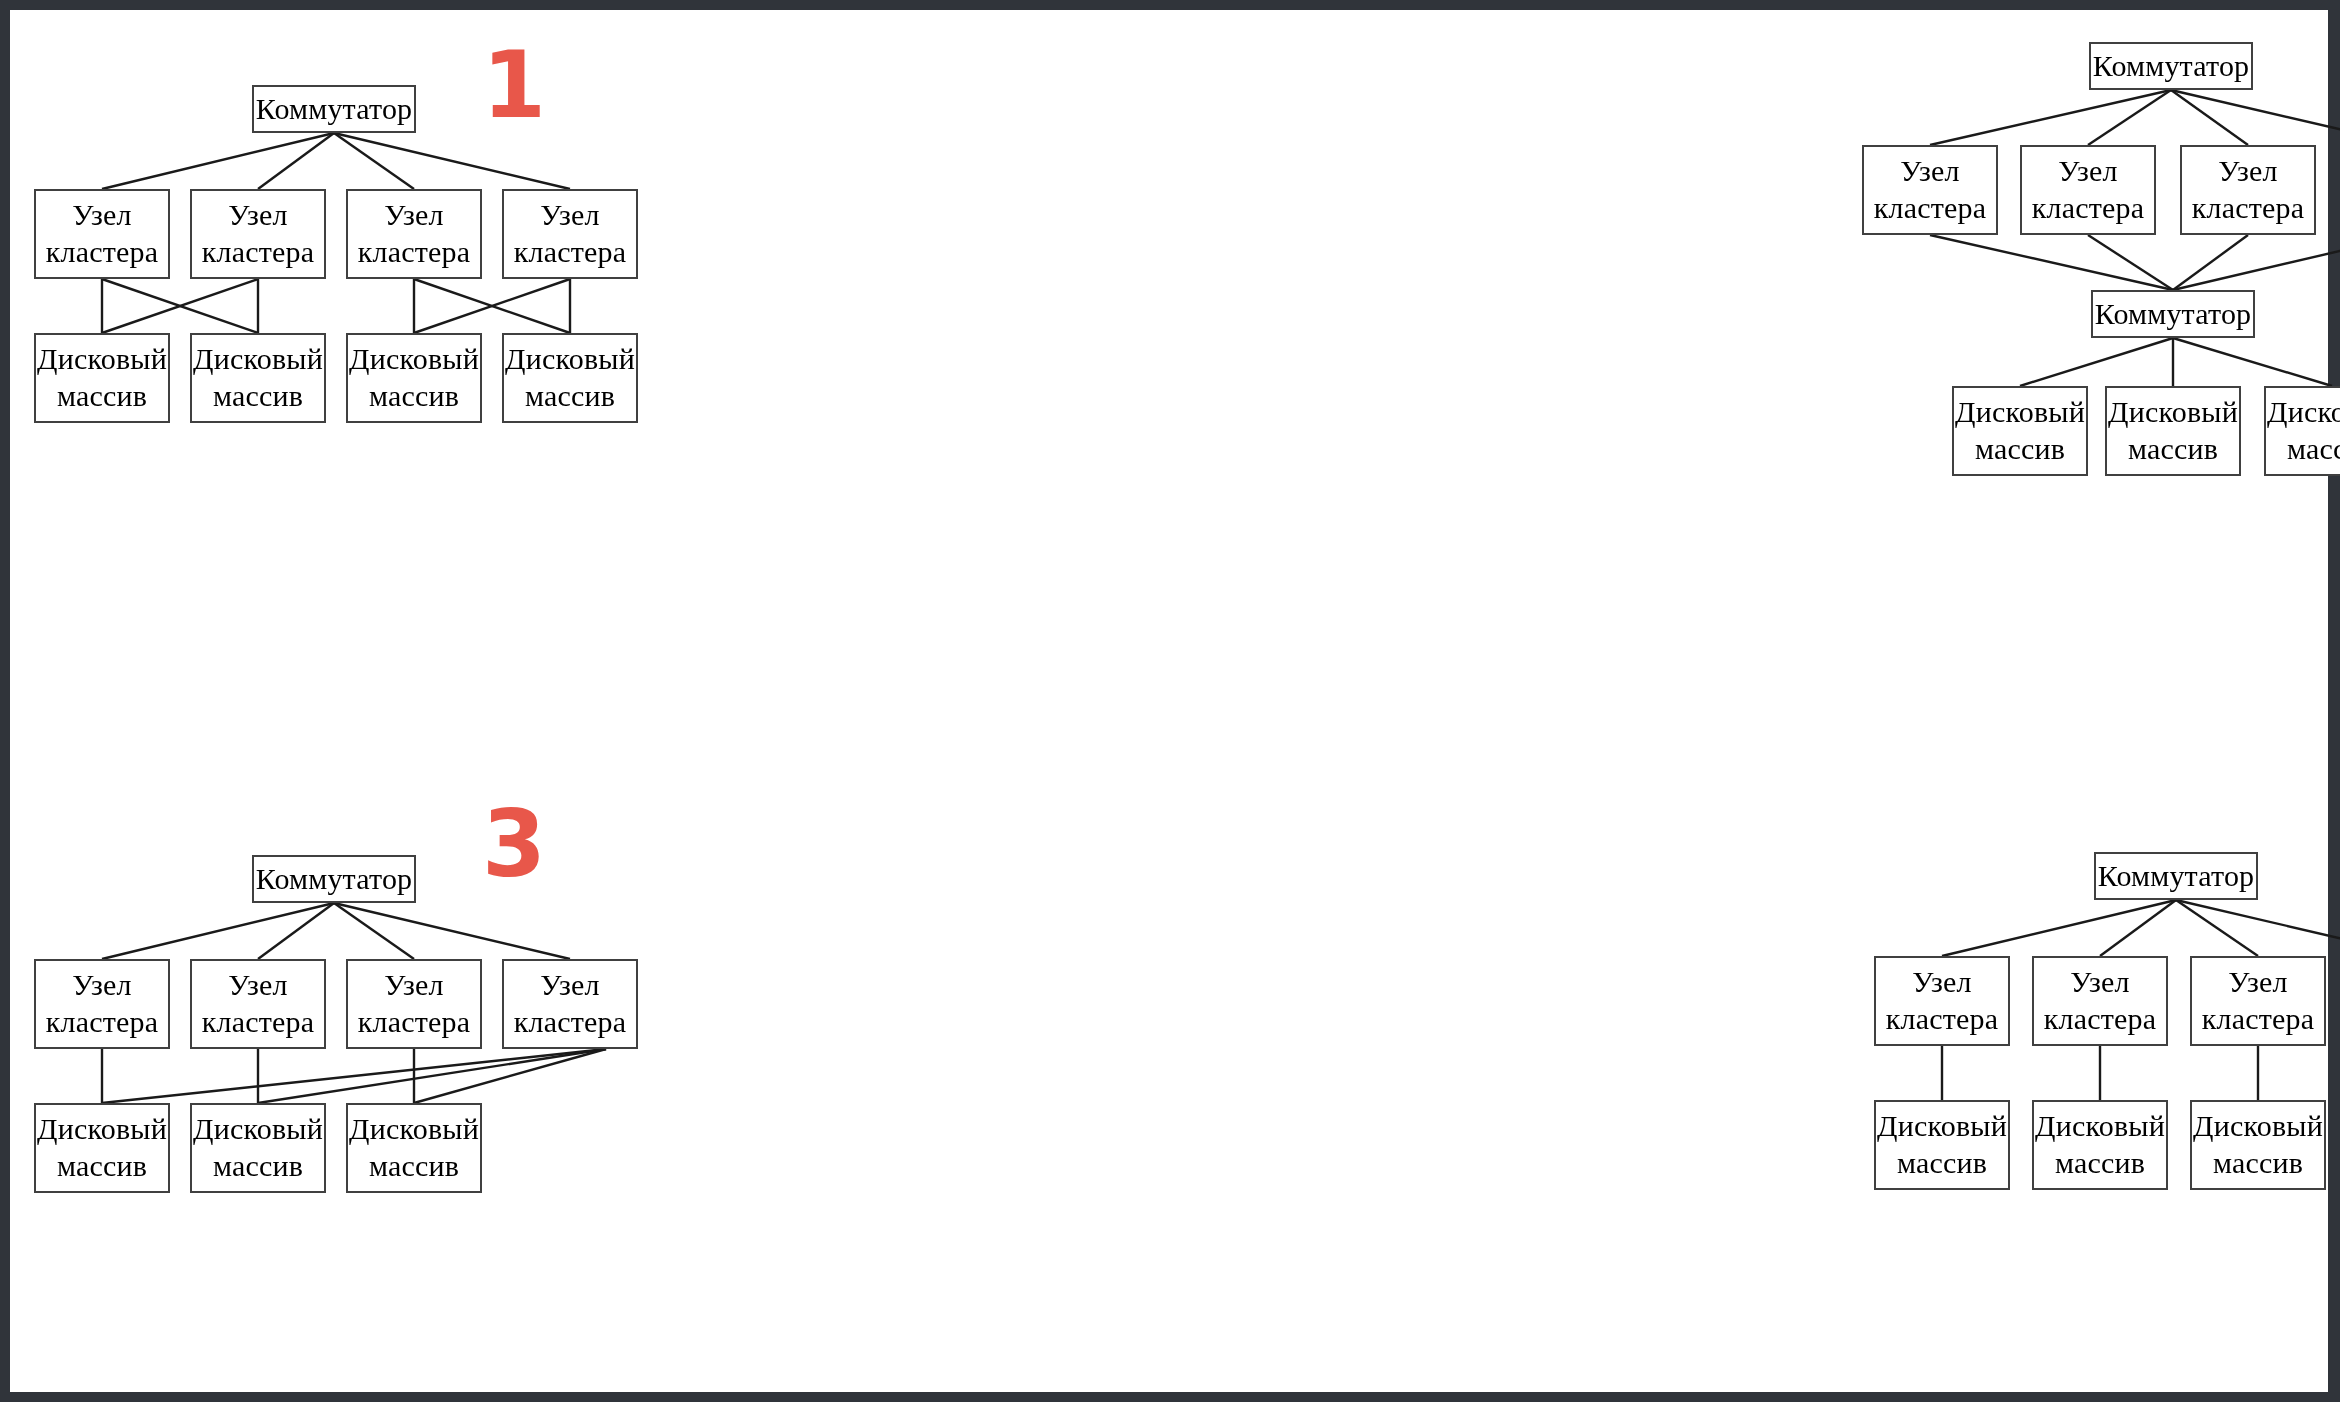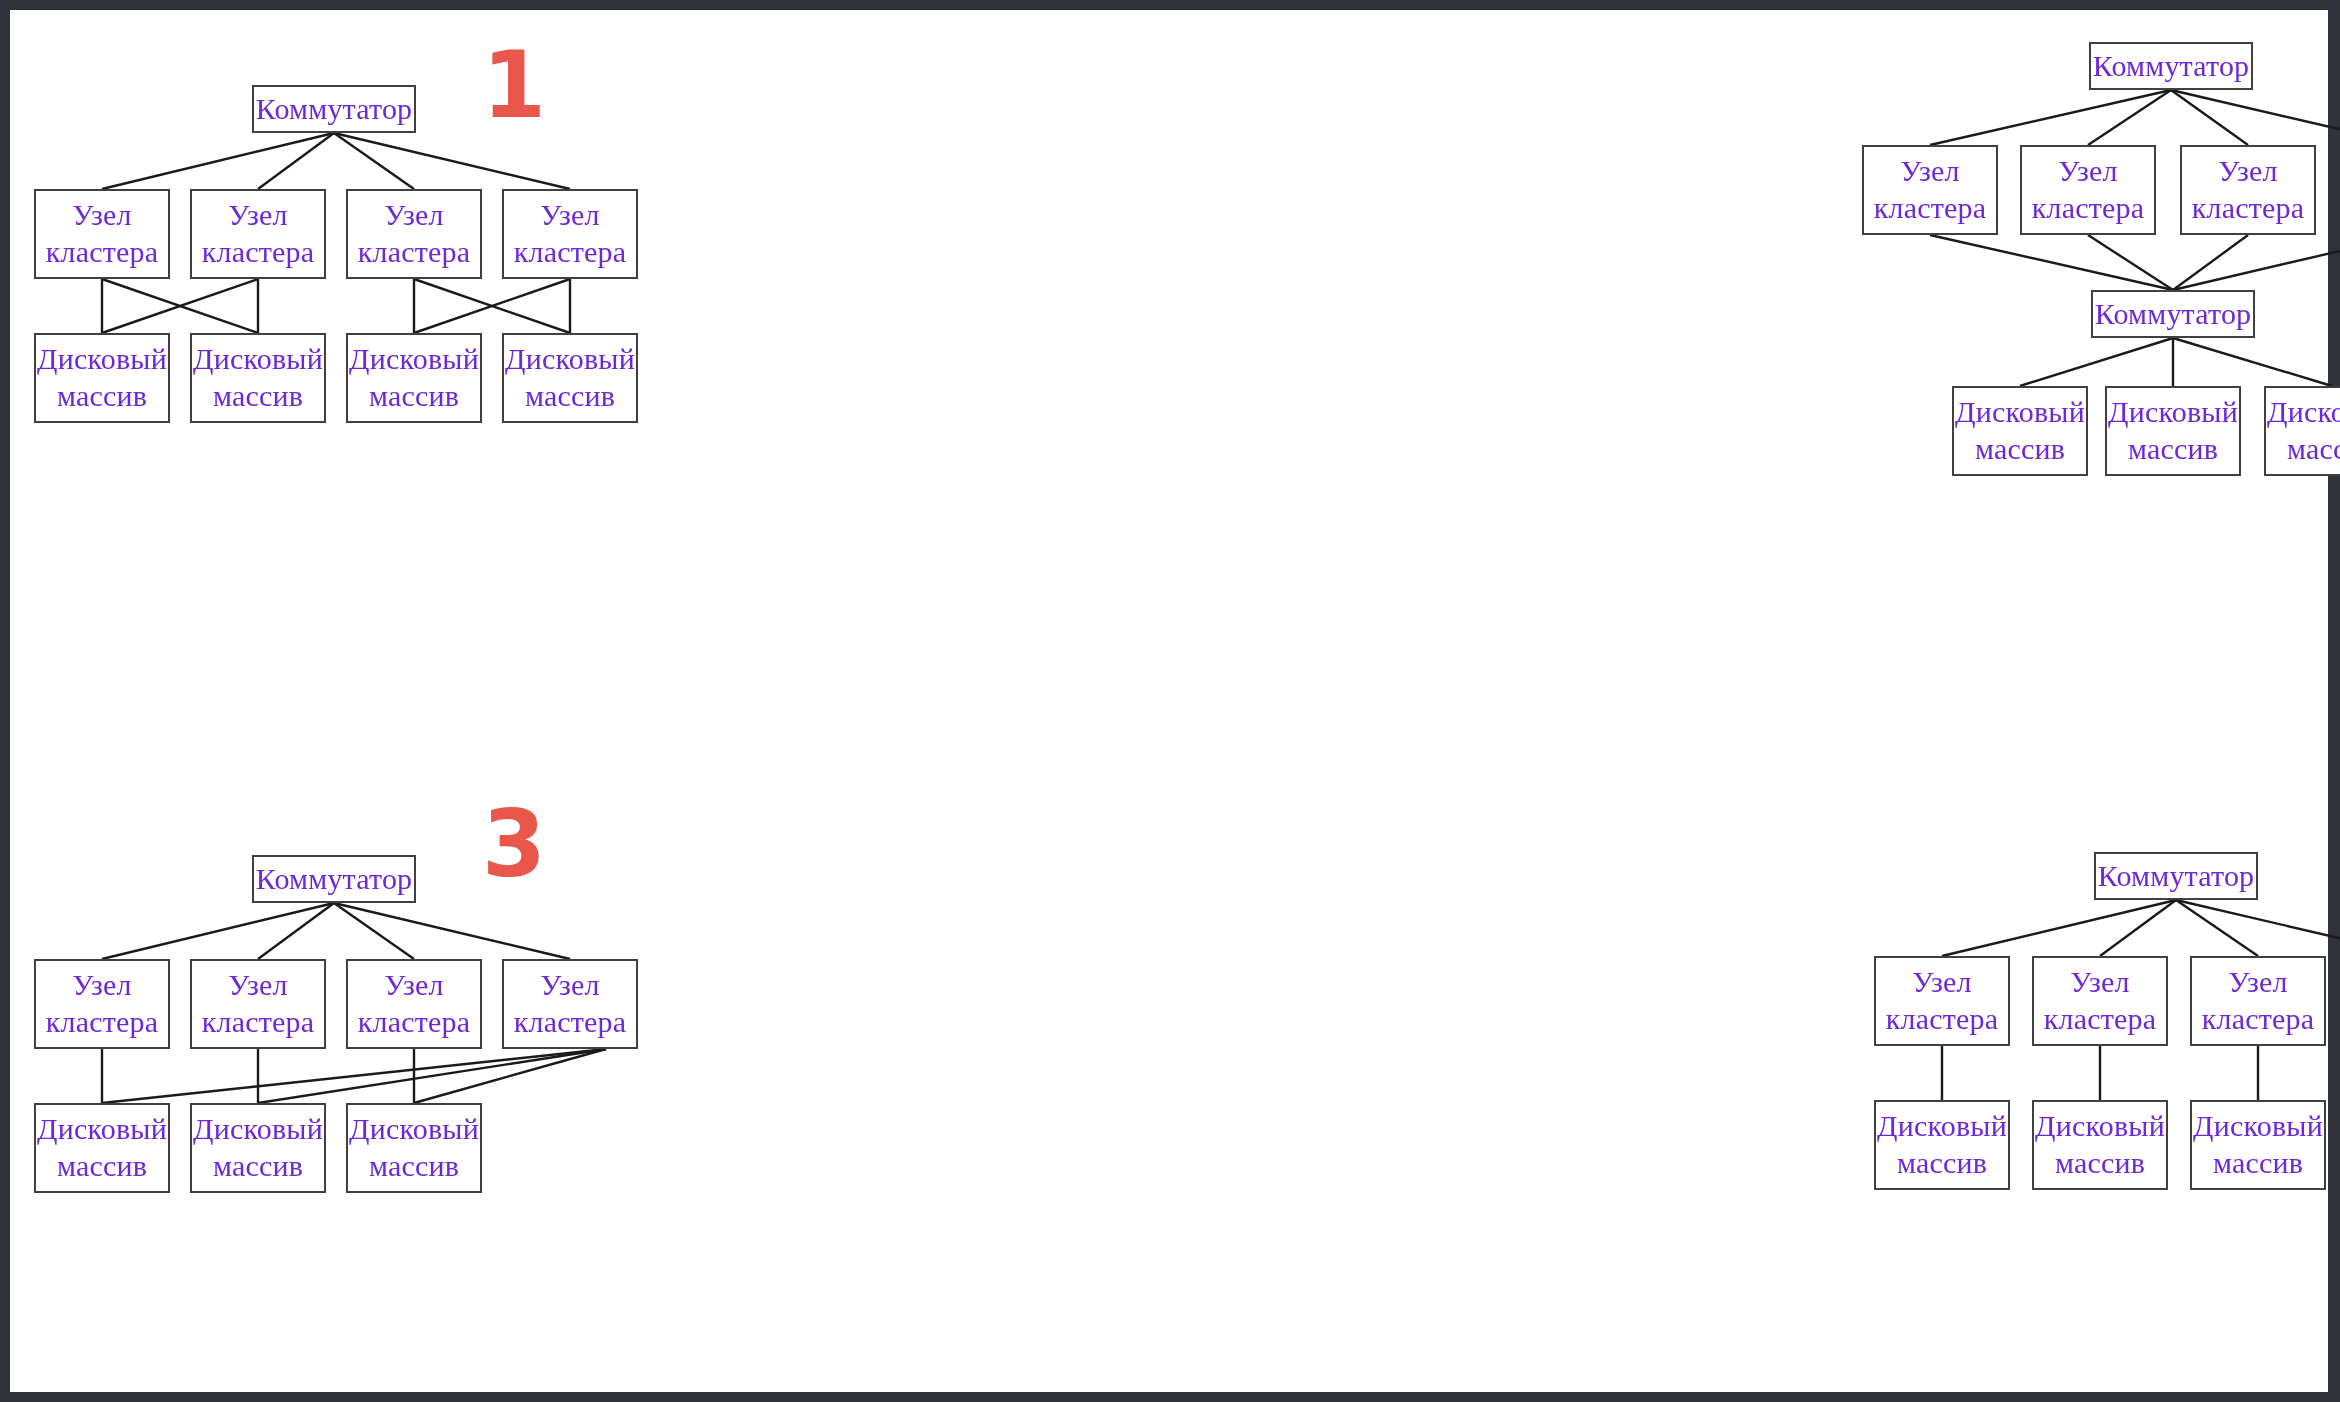--- a/index.html
+++ b/index.html
@@ -34,21 +34,21 @@
     position: absolute;
     box-sizing: border-box;
     border: 2px solid #404040;
     background: #ffffff;
     display: flex;
     flex-direction: column;
     align-items: center;
     justify-content: center;
     text-align: center;
     line-height: 1.22;
-    color: #6d28d9;
+    color: #000000;
     font-size: 30px;
     letter-spacing: .2px;
     z-index: 5;
   }
   .node-box span { display: block; white-space: nowrap; }
   .panel-number {
     position: absolute;
     color: #e8574a;
     font-family: "DejaVu Sans", "Liberation Sans", sans-serif;
     font-size: 92px;

